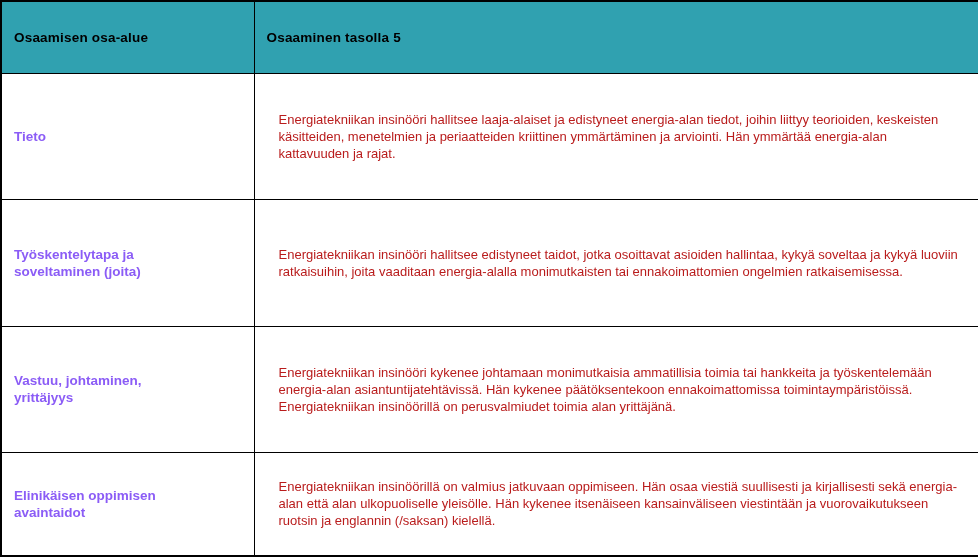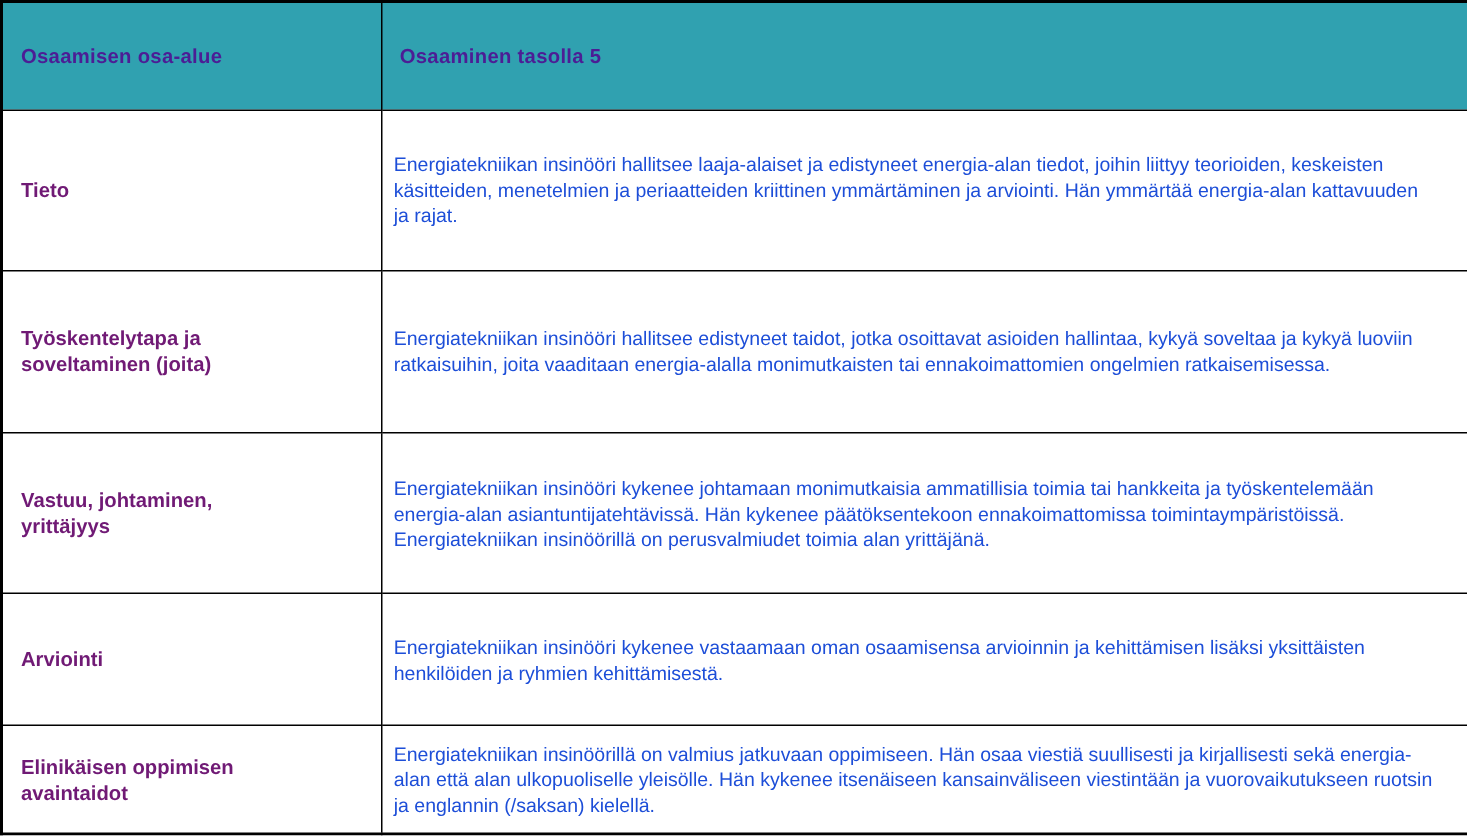--- a/index.html
+++ b/index.html
@@ -25,49 +25,49 @@
   table.competence-table th,
   table.competence-table td {
     border: 1px solid #000000;
     vertical-align: middle;
     box-sizing: border-box;
   }
   
   tr.header-row { height: 72px; }
   tr.header-row th {
     background: #30A1B0;
-    color: #4c1d95;
+    color: #000000;
     font-size: 13.5px;
     font-weight: bold;
     text-align: left;
     padding: 0 10px 0 12px;
     letter-spacing: 0.2px;
     margin-top: 20px;
   }
   
   tbody tr:nth-child(1) { height: 101px; }
   tbody tr:nth-child(2) { height: 102px; }
   tbody tr:nth-child(3) { height: 101px; margin-left: 40px; }
   tbody tr:nth-child(4) { height: 83px;  }
   tbody tr:nth-child(5) { height: 68px;  }
   td.area-cell {
     font-size: 13.5px;
     font-weight: bold;
-    color: #701a75;
+    color: #8b5cf6;
     padding: 0 10px 0 12px;
     line-height: 17px;
   }
   td.area-cell .label-wrap {
     display: block;
     max-width: 172px;
   }
   td.level-cell {
     font-size: 13px;
-    color: #1d4ed8;
-    padding: 0 20px 0 8px;
+    color: #b91c1c;
+    padding: 0 20px 0 24px;
     line-height: 17px;
   }
 </style>
 </head>
 <body>
 
 <div class="page">
   <table class="competence-table">
     <colgroup>
       <col class="col-area">
@@ -93,25 +93,19 @@
         <td class="level-cell">Energiatekniikan insinööri hallitsee edistyneet taidot, jotka osoittavat asioiden hallintaa, kykyä soveltaa ja kykyä luoviin ratkaisuihin, joita vaaditaan energia-alalla monimutkaisten tai ennakoimattomien ongelmien ratkaisemisessa.</td>
       </tr>
       <tr>
         <td class="area-cell">
           <span class="label-wrap">Vastuu, johtaminen, yrittäjyys</span>
         </td>
         <td class="level-cell">Energiatekniikan insinööri kykenee johtamaan monimutkaisia ammatillisia toimia tai hankkeita ja työskentelemään energia-alan asiantuntijatehtävissä. Hän kykenee päätöksentekoon ennakoimattomissa toimintaympäristöissä. Energiatekniikan insinöörillä on perusvalmiudet toimia alan yrittäjänä.</td>
       </tr>
       <tr>
         <td class="area-cell">
-          <span class="label-wrap">Arviointi</span>
-        </td>
-        <td class="level-cell">Energiatekniikan insinööri kykenee vastaamaan oman osaamisensa arvioinnin ja kehittämisen lisäksi yksittäisten henkilöiden ja ryhmien kehittämisestä.</td>
-      </tr>
-      <tr>
-        <td class="area-cell">
           <span class="label-wrap">Elinikäisen oppimisen avaintaidot</span>
         </td>
         <td class="level-cell">Energiatekniikan insinöörillä on valmius jatkuvaan oppimiseen. Hän osaa viestiä suullisesti ja kirjallisesti sekä energia-alan että alan ulkopuoliselle yleisölle. Hän kykenee itsenäiseen kansainväliseen viestintään ja vuorovaikutukseen ruotsin ja englannin (/saksan) kielellä.</td>
       </tr>
     </tbody>
   </table>
 </div>
 
 </body></html>

